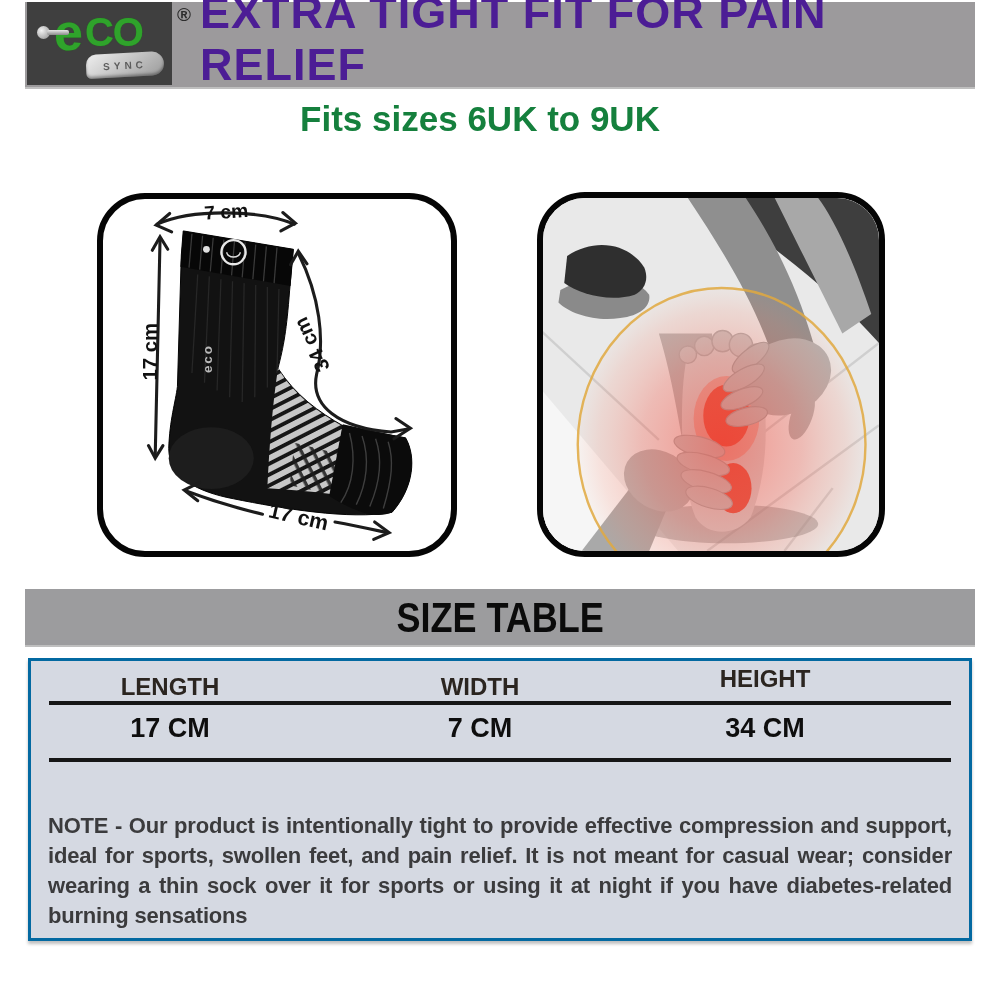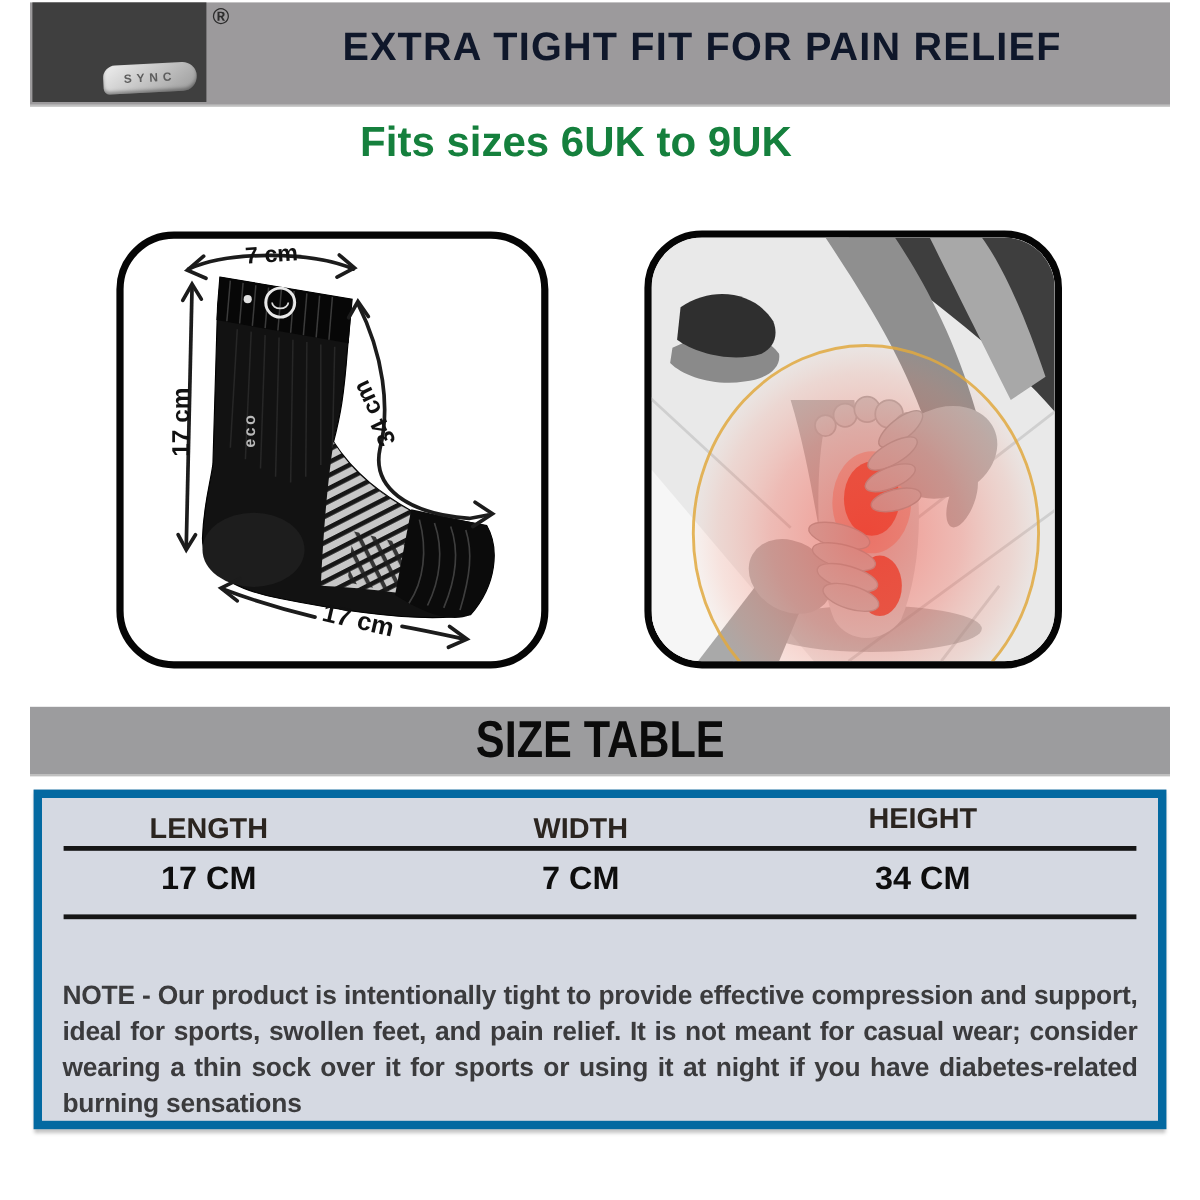--- a/index.html
+++ b/index.html
@@ -23,60 +23,65 @@
           margin-left:2px;text-shadow:0 0 1px #1c7a18;}
   .sync-banner{position:absolute;right:8px;bottom:8px;width:78px;height:24px;
                background:linear-gradient(145deg,#efefef,#9a9a9a);
                border-radius:12px 14px 14px 6px;transform:rotate(-3deg);
                display:flex;align-items:center;justify-content:center;
                box-shadow:inset 0 -2px 3px rgba(0,0,0,.35);}
   .sync-banner span{font-size:10px;font-weight:bold;letter-spacing:4px;color:#5d5d5d;}
   .reg-mark{position:absolute;left:152px;top:2px;font-size:19px;font-weight:bold;color:#2d2d2d;}
   .header-title{position:absolute;left:175px;right:5px;top:0;height:74px;
                 display:flex;align-items:center;justify-content:center;
-                font-size:33px;font-weight:bold;letter-spacing:1px;color:#0f172a;}
+                font-size:45px;font-weight:bold;letter-spacing:1px;color:#4c1d95;}
 
   
   .fits-heading{position:absolute;left:0;top:99px;width:960px;text-align:center;
                 font-size:35px;font-weight:bold;color:#15803d;}
 
   
   .panel{position:absolute;background:#fff;border:6px solid #050505;border-radius:48px;
          box-sizing:border-box;overflow:hidden;}
   .panel-left{left:97px;top:193px;width:360px;height:364px;}
   .panel-right{left:537px;top:192px;width:348px;height:365px;background:#e9e9e9;}
   .panel svg{display:block;width:100%;height:100%;}
 
   
   .size-table-bar{position:absolute;left:25px;top:589px;width:950px;height:56px;
                   background:#9c9c9e;display:flex;align-items:center;justify-content:center;
                   box-shadow:0 2px 0 rgba(0,0,0,.25);}
   .size-table-bar .cond{display:inline-block;transform:scale(.9,1.08);
                   font-size:40px;font-weight:bold;letter-spacing:0;color:#0b0b0b;}
   .table-box{position:absolute;left:28px;top:658px;width:944px;height:283px;
-             background:#d5d9e2;border:7px solid #0369a1;box-sizing:border-box;
+             background:#d5d9e2;border:3px solid #0369a1;box-sizing:border-box;
              box-shadow:0 3px 3px rgba(0,0,0,.25);}
   .tb-col{position:absolute;width:240px;text-align:center;color:#2b2520;font-weight:bold;}
   .tb-head{font-size:24px;top:12px;}
   .tb-head.h-height{top:4px;}
   .tb-val{font-size:27px;top:52px;color:#0e0e0e;}
   .c1{left:19px;} .c2{left:329px;} .c3{left:614px;}
   .hline{position:absolute;left:18px;right:18px;height:4px;background:#161616;}
   .hl1{top:40px;} .hl2{top:97px;}
   .note-text{position:absolute;left:17px;right:17px;top:138px;
              font-size:22px;line-height:30px;font-weight:bold;letter-spacing:-.2px;
              color:#3b3b3d;text-align:justify;margin-top:12px;}
 </style>
 </head>
 <body>
 
 <div class="page">
 
   <div class="header-bar">
     <div class="logo-box">
+      <div class="eco-row">
+        <span class="eco-pin"></span>
+        <span class="eco-e">e</span>
+        <span class="eco-co">CO</span>
+      </div>
       <div class="sync-banner">
         <span>SYNC</span>
       </div>
     </div>
     <span class="reg-mark">®</span>
     <div class="header-title">EXTRA TIGHT FIT FOR PAIN RELIEF</div>
   </div>
 
   <div class="fits-heading">Fits sizes 6UK to 9UK</div>
 

